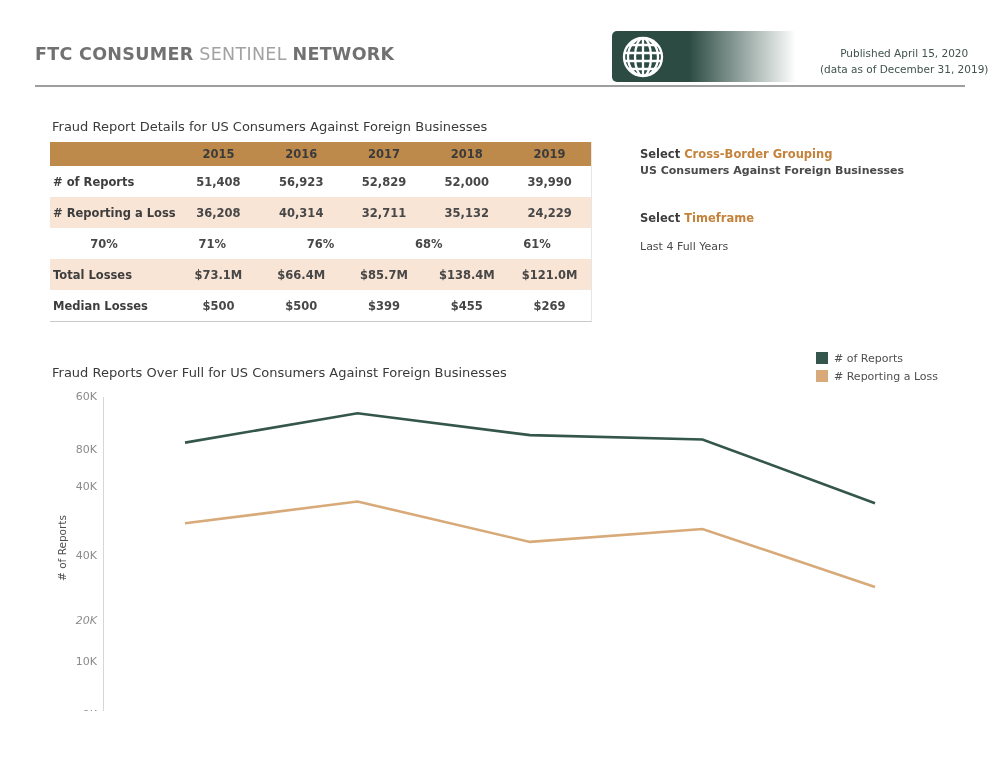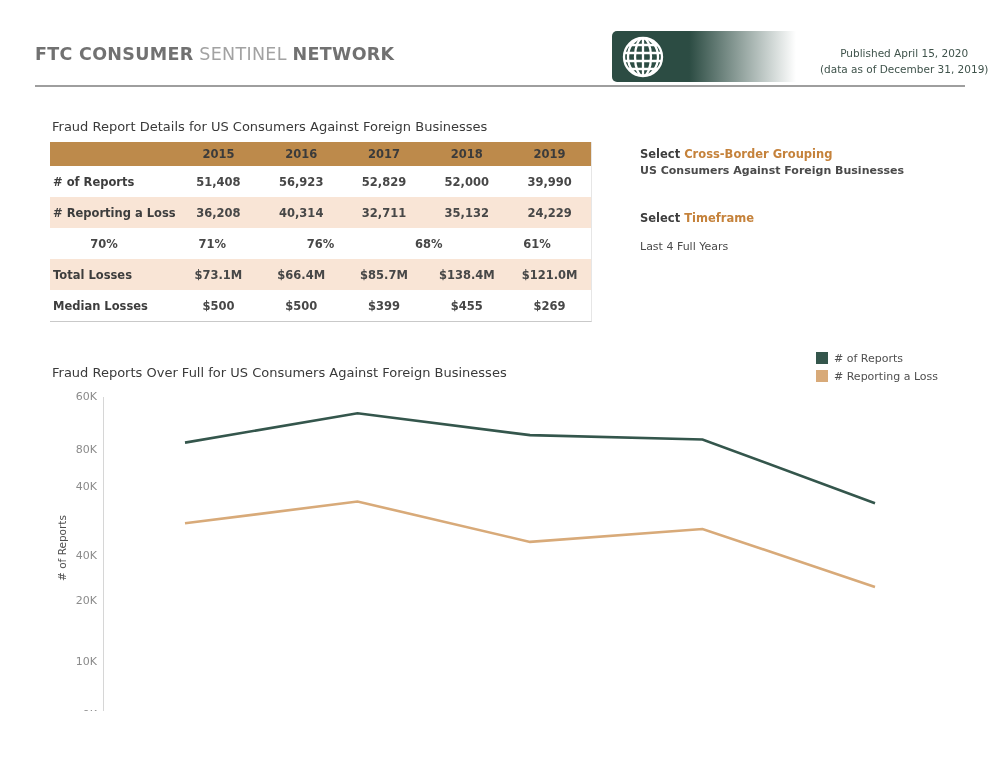--- a/index.html
+++ b/index.html
@@ -148,21 +148,21 @@
         <div class="swatch" style="background: rgb(216, 170, 121);"></div>
         <div class="legend-label"># Reporting a Loss</div>
       </div>
     </div>
   <div class="ylabel"># of Reports</div>
   <div class="yticks" id="yticks">
       <div class="ytick" style="top: 0px;">60K</div>
       <div class="ytick" style="top: 53px;">80K</div>
       <div class="ytick" style="top: 90px;">40K</div>
       <div class="ytick" style="top: 159px;">40K</div>
-      <div class="ytick" style="top: 204px;">20K</div>
+      <div class="ytick" style="top: 224px; font-style: italic;">20K</div>
       <div class="ytick" style="top: 265px;">10K</div>
       <div class="ytick" style="top: 318px;">9K</div>
     </div>
   <svg id="chart-svg" width="870" height="330" viewBox="0 0 870 330">
       <line x1="0.5" y1="7" x2="0.5" y2="325.5" stroke="#d6d6d6" stroke-width="1"></line>
       <line x1="0" y1="325.5" x2="862" y2="325.5" stroke="#d6d6d6" stroke-width="1"></line>
       <polyline points="82,52.6 254.5,23.3 427,45.1 599.5,49.5 772,113.2" fill="none" stroke="#34564c" stroke-width="2.6"></polyline>
       <polyline points="82,133.3 254.5,111.5 427,151.9 599.5,139.0 772,196.9" fill="none" stroke="#d8aa79" stroke-width="2.6"></polyline>
     </svg>
   <div class="xticks" id="xticks">

